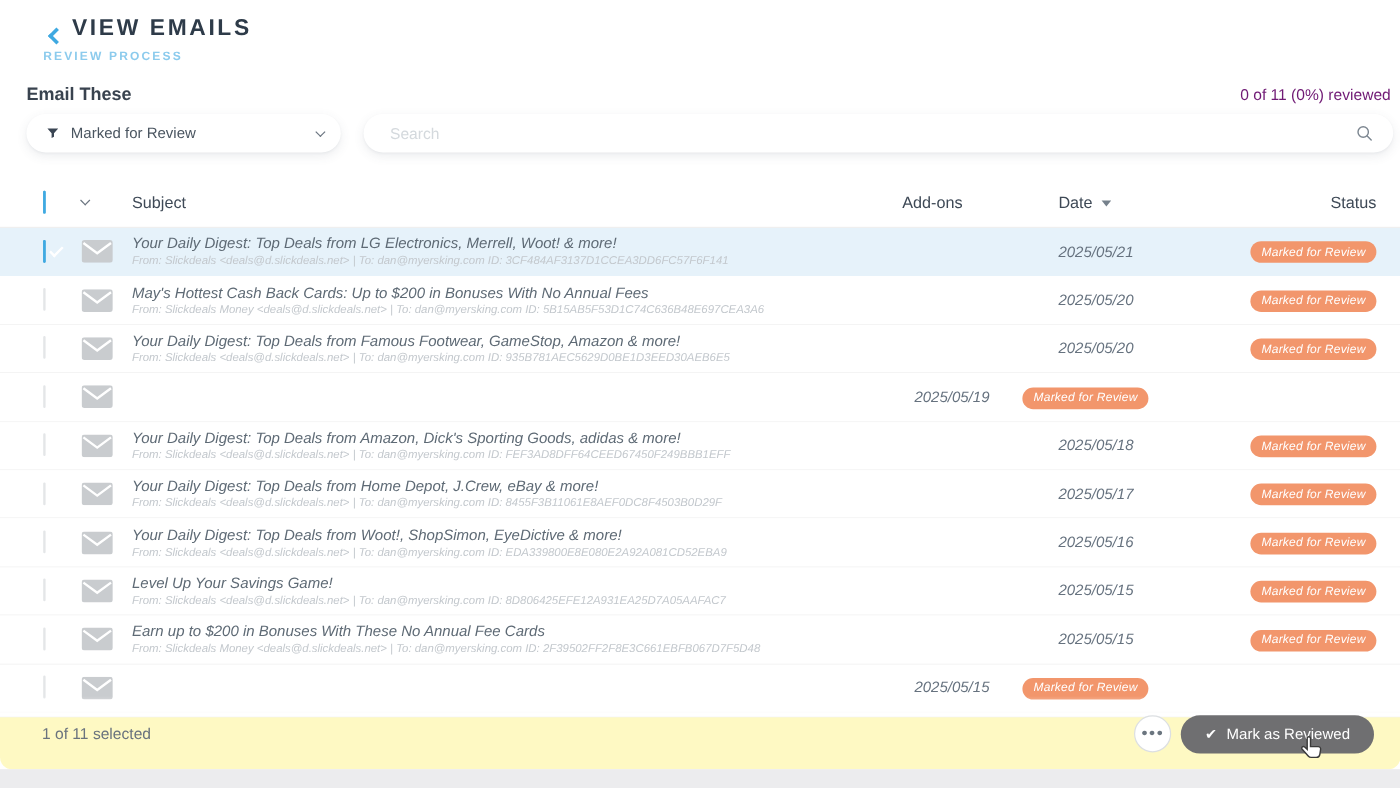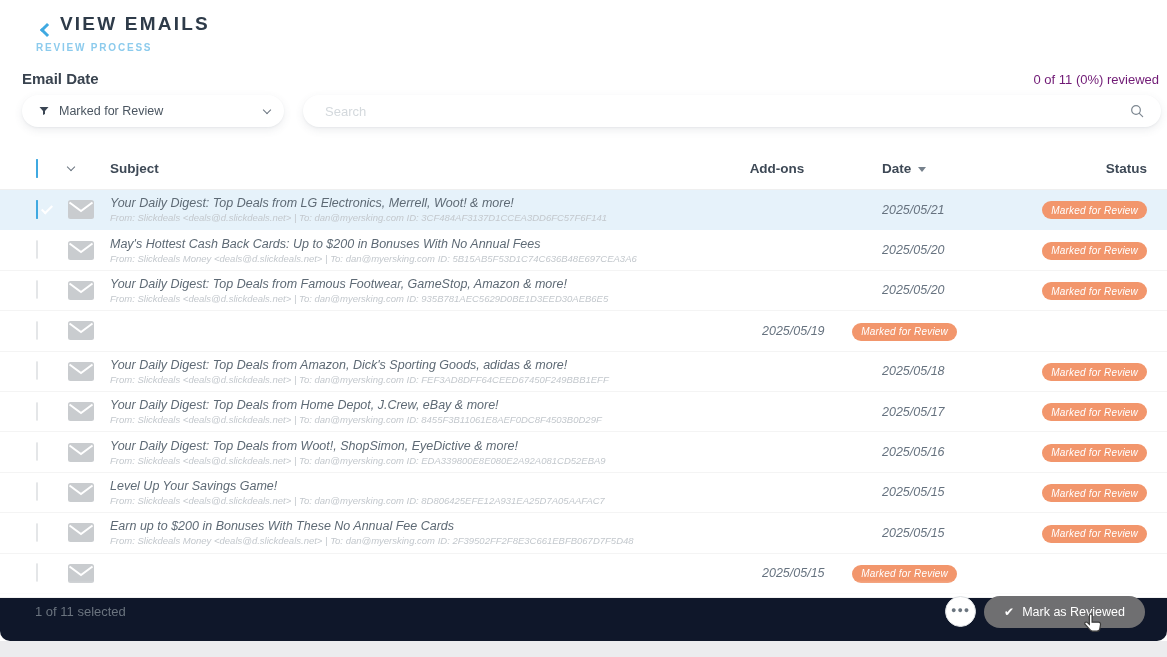--- a/index.html
+++ b/index.html
@@ -41,21 +41,21 @@
     font-family:"Liberation Sans", sans-serif; background:transparent;
   }
   .search-pill input::placeholder { color:#d4d9dd; }
   
   .table { position:absolute; top:148px; left:0; right:0; height:446px; overflow:hidden; }
   .tr {
     display:grid; grid-template-columns:38px 42px 1fr 120px 140px 190px;
     align-items:center; padding-left:22px;
   }
   .thead { height:42px; border-bottom:1px solid #efefef; background:#fff; }
-  .th { font-size:13.5px; font-weight:700; color:#3e4956; }
+  .th { font-size:13.5px; font-weight:400; color:#3e4956; }
   .th-subject { padding-left:8px; }
   .th-addons { text-align:center; }
   .th-date { padding-left:45px; display:flex; align-items:center; gap:7px; cursor:pointer; }
   .th-status { text-align:right; padding-right:20px; }
   .sort-arrow {
     width:0; height:0; border-left:4px solid transparent; border-right:4px solid transparent;
     border-top:5px solid #76818c; display:inline-block; margin-top:2px;
   }
   .row { height:40.4px; border-bottom:1px solid #f4f4f4; background:#fff; cursor:pointer;font-style:italic; }
   .row.selected { background:#e6f2fa; border-bottom-color:#e6f2fa; }
@@ -82,21 +82,21 @@
   .badge {
     display:inline-block; background:#f2966c; color:#fff; font-size:10px;
     padding:3.5px 9px; border-radius:10px; letter-spacing:0.2px;
   }
   .fade-overlay {
     position:absolute; top:580px; left:0; right:0; height:18px; pointer-events:none;
     background:linear-gradient(rgba(255,255,255,0), rgba(255,255,255,0.95));
   }
   
   .footer {
-    position:absolute; top:597px; left:0; right:0; height:44px; background:#0f172a;
+    position:absolute; top:597px; left:0; right:0; height:44px; background:#fef9c3;
     border-top:1px solid #f1f1f1; border-radius:0 0 10px 10px;
     display:flex; align-items:center; justify-content:space-between; padding:0 22px 16px 35px;
   }
   .selection-text { font-size:13px; color:#6a737e; }
   .footer-actions { display:flex; align-items:center; gap:8px; }
   .more-btn {
     width:31px; height:31px; border-radius:50%; background:#fff; border:1px solid #dcdfe2;
     display:flex; align-items:center; justify-content:center; cursor:pointer;
     font-size:9px; color:#6b757f; letter-spacing:1px; padding-bottom:4px;
   }
@@ -112,21 +112,21 @@
 </head>
 <body>
 
 <div class="page-head">
   <span class="back-chevron"></span>
   <span class="page-title">VIEW EMAILS</span>
 </div>
 <div class="page-subtitle">REVIEW PROCESS</div>
 
 <div class="list-head">
-  <span class="section-title">Email Date</span>
+  <span class="section-title">Email These</span>
   <span class="progress-text">0 of 11 (0%) reviewed</span>
 </div>
 
 <div class="toolbar">
   <div class="pill filter-pill">
     <svg width="12" height="12" viewBox="0 0 24 24">
         <path d="M3 4h18l-7 8v6l-4 2v-8L3 4z" fill="#3a4553"></path>
       </svg>
     <span class="label">Marked for Review</span>
     <span class="chev-down"></span>

